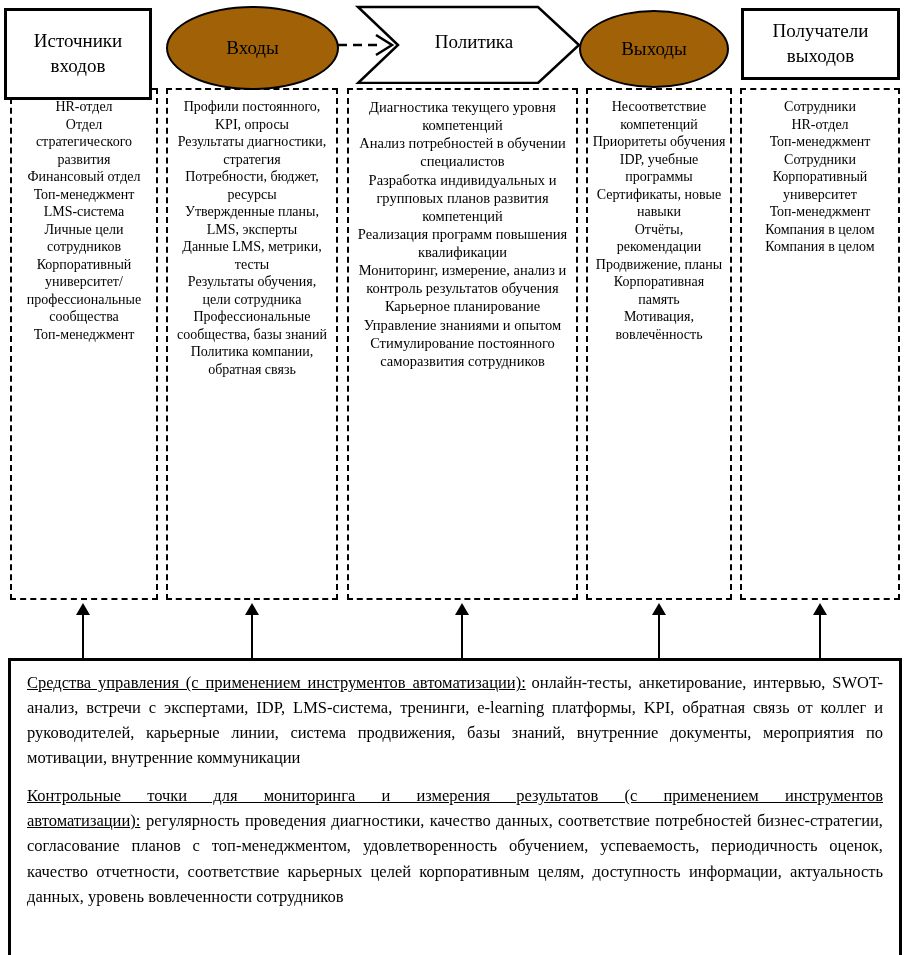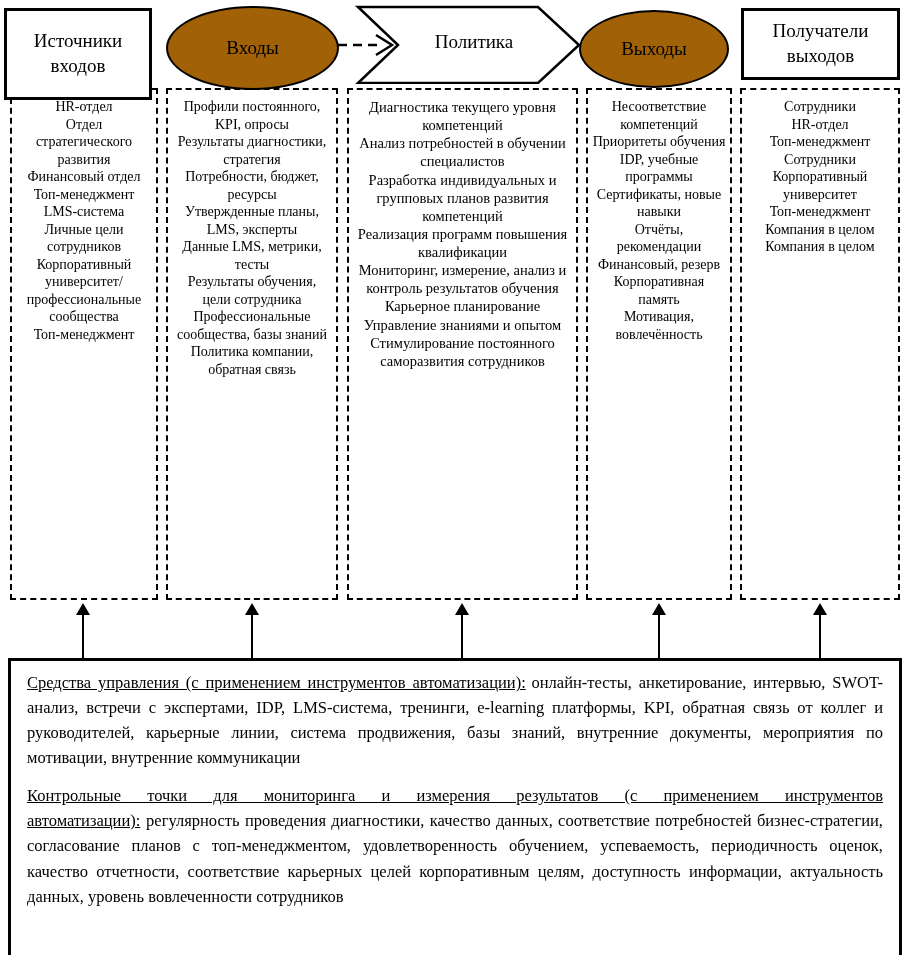--- a/index.html
+++ b/index.html
@@ -147,21 +147,21 @@
       <div class="item">Стимулирование постоянного саморазвития сотрудников</div>
     </div>
 
   <div class="dash-col" style="left:586px; width:146px;">
 
   <div class="item">Несоответствие компетенций</div>
       <div class="item">Приоритеты обучения</div>
       <div class="item">IDP, учебные программы</div>
       <div class="item">Сертификаты, новые навыки</div>
       <div class="item">Отчёты, рекомендации</div>
-      <div class="item">Финансовый, резерв</div>
+      <div class="item">Продвижение, планы</div>
       <div class="item">Корпоративная память</div>
       <div class="item">Мотивация, вовлечённость</div>
     </div>
 
   <div class="dash-col" style="left:740px; width:160px;">
 
   <div class="item">Сотрудники</div>
       <div class="item">HR-отдел</div>
       <div class="item">Топ-менеджмент</div>
       <div class="item">Сотрудники</div>

